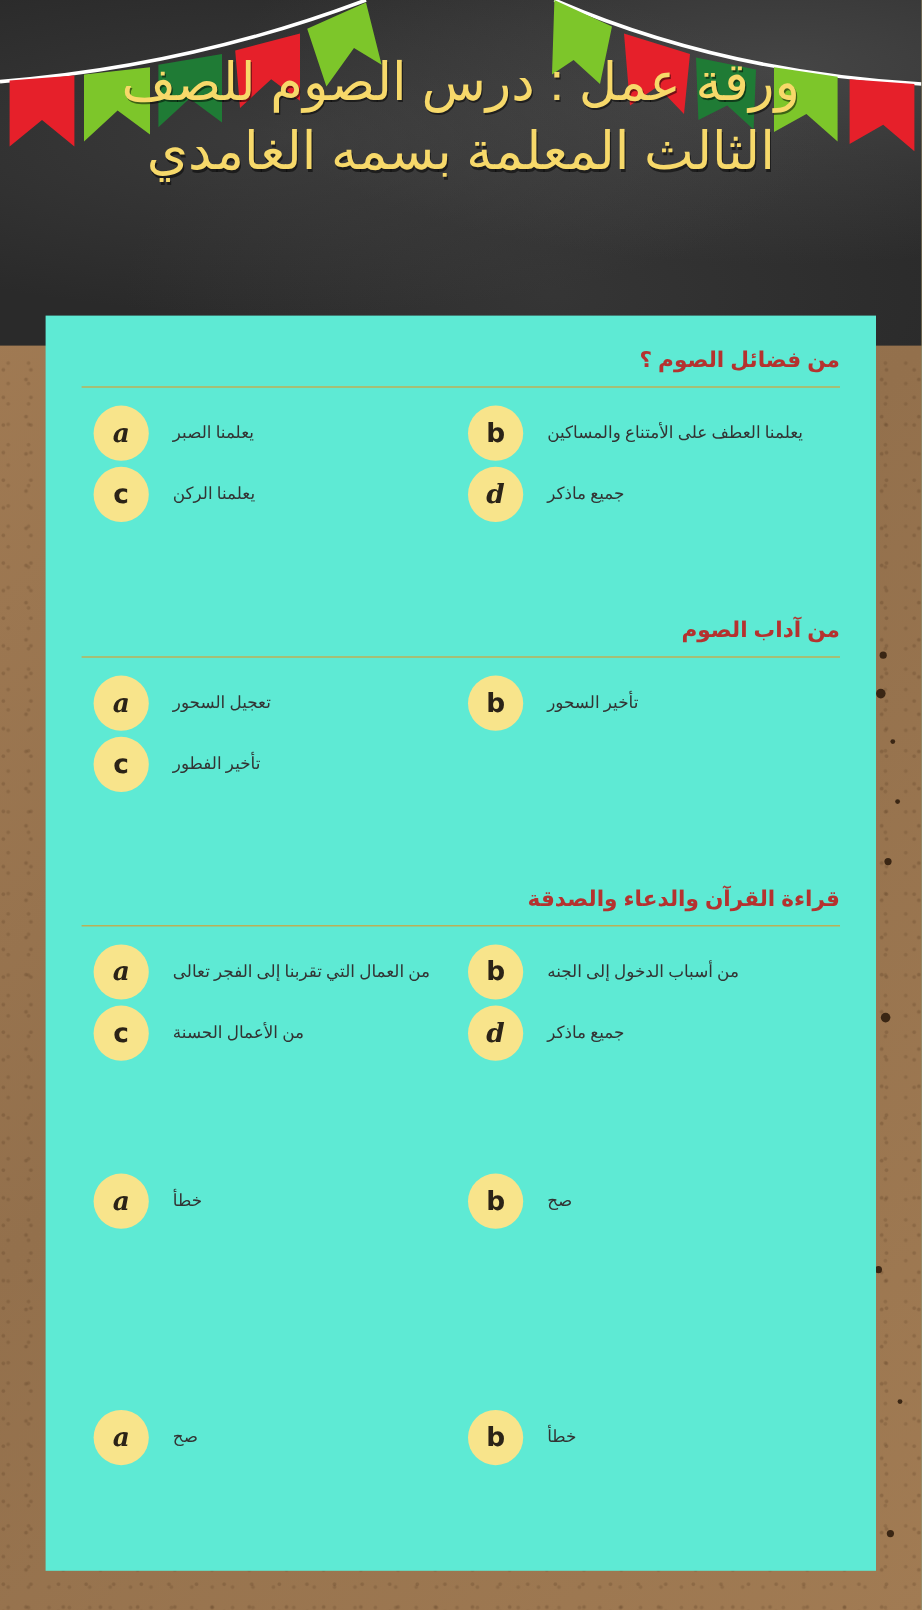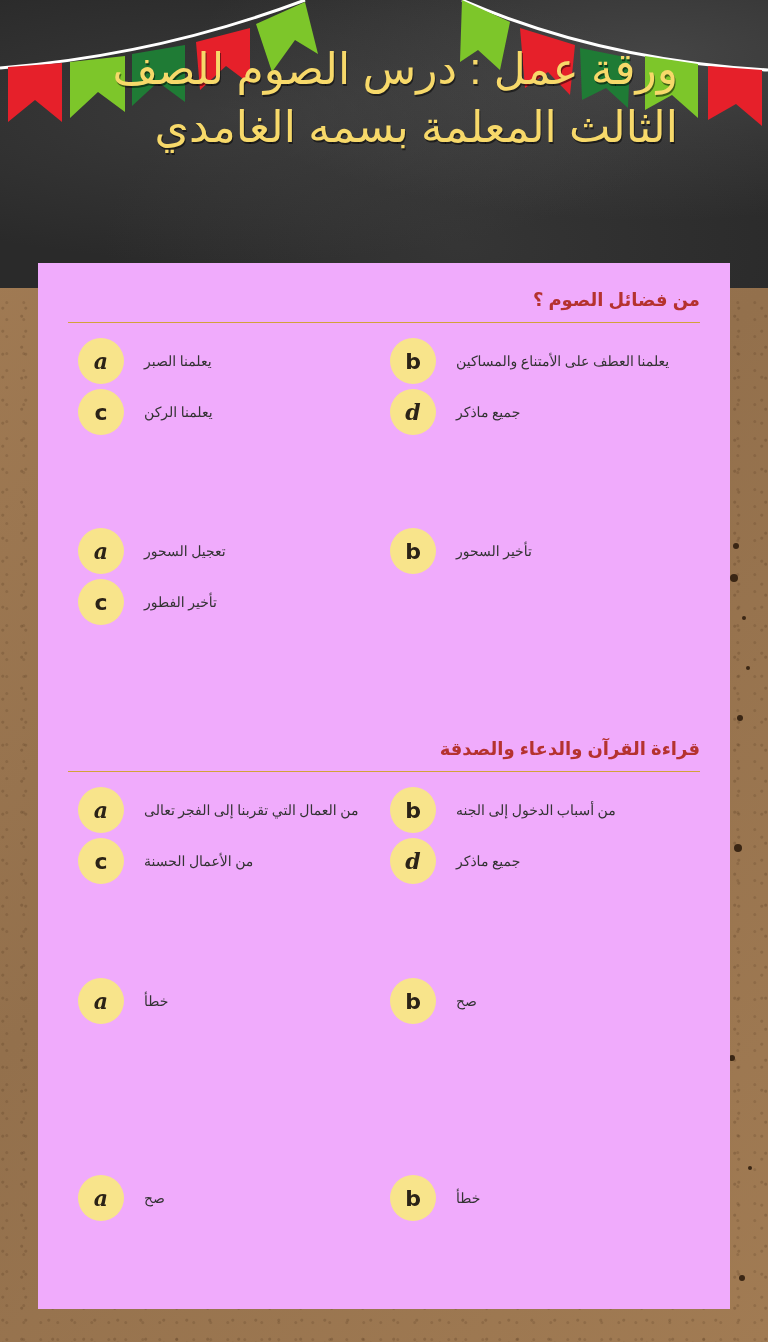--- a/index.html
+++ b/index.html
@@ -20,29 +20,29 @@
     background:
       radial-gradient(ellipse at 30% 40%, rgba(90,90,90,0.35), transparent 60%),
       radial-gradient(ellipse at 85% 20%, rgba(120,120,120,0.35), transparent 50%),
       radial-gradient(ellipse at 60% 85%, rgba(70,70,70,0.4), transparent 55%),
       #2a2a2a;
     overflow: hidden;
   }
   .bunting { position: absolute; left: 0; top: 0; width: 768px; height: 140px; }
   .title {
     position: absolute; left: 0; right: 0; top: 40px;
-    direction: rtl;
+    text-align: center; direction: rtl;
     color: #f7d96a;
     font-size: 44px; line-height: 58px;
     padding: 0 90px;
     text-shadow: 1px 2px 0 rgba(0,0,0,0.5);
   }
   .card {
     position: absolute; left: 38px; top: 263px; width: 692px; height: 1046px;
-    background: #f0abfc;
+    background: #5eead4;
   }
   .spots { position: absolute; left: 730px; top: 288px; width: 38px; height: 1054px; }
   .question { position: absolute; left: 30px; width: 632px; }
   .q-title {
     direction: rtl; text-align: right;
     color: #b5322f; font-weight: bold; font-size: 18px; line-height: 24px;
     padding-bottom: 10px;
     border-bottom: 1px solid #d2a23a;
   }
   .options { position: relative; height: 120px; }
@@ -117,20 +117,21 @@
         <span class="opt-text">يعلمنا الركن</span>
       </div>
       <div class="option" style="left:322px;top:66px;">
         <div class="bubble italic">d</div>
         <span class="opt-text">جميع ماذكر</span>
       </div>
     </div>
   </div>
 
   <div class="question" style="top:250px;">
+    <div class="q-title">من آداب الصوم</div>
     <div class="options">
       <div class="option" style="left:10px;top:15px;">
         <div class="bubble italic">a</div>
         <span class="opt-text">تعجيل السحور</span>
       </div>
       <div class="option" style="left:322px;top:15px;">
         <div class="bubble">b</div>
         <span class="opt-text">تأخير السحور</span>
       </div>
       <div class="option" style="left:10px;top:66px;">

